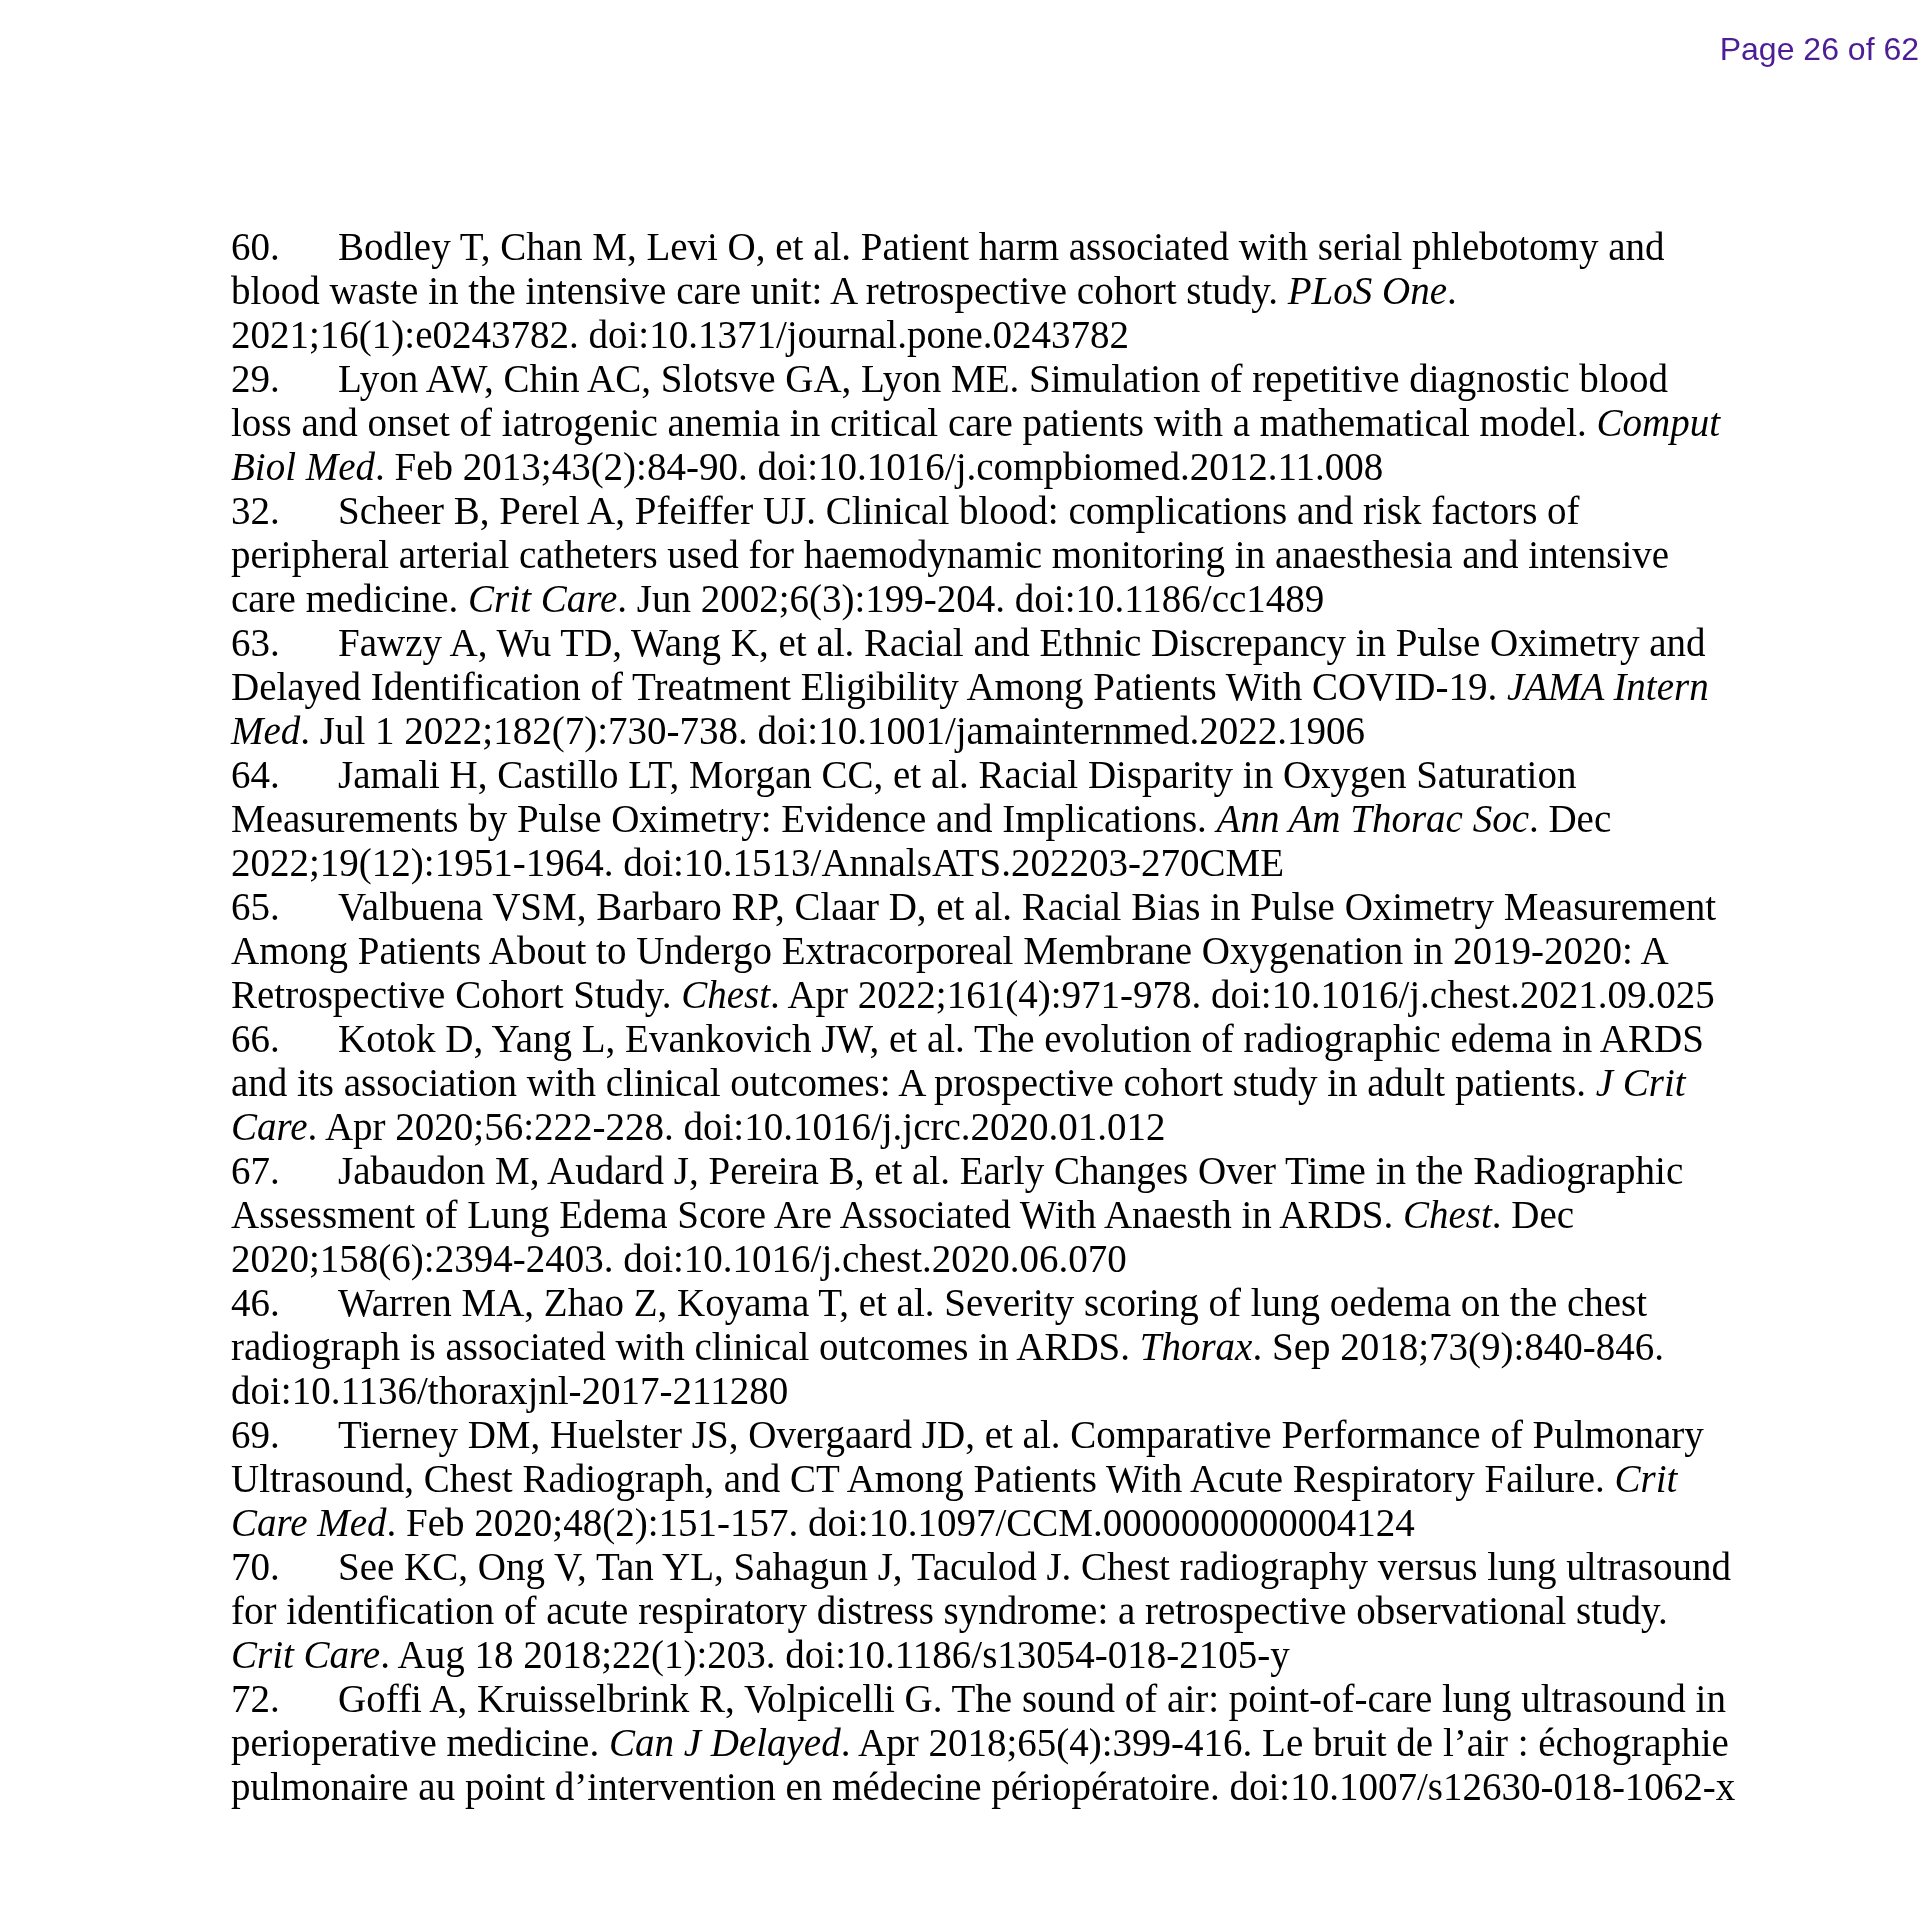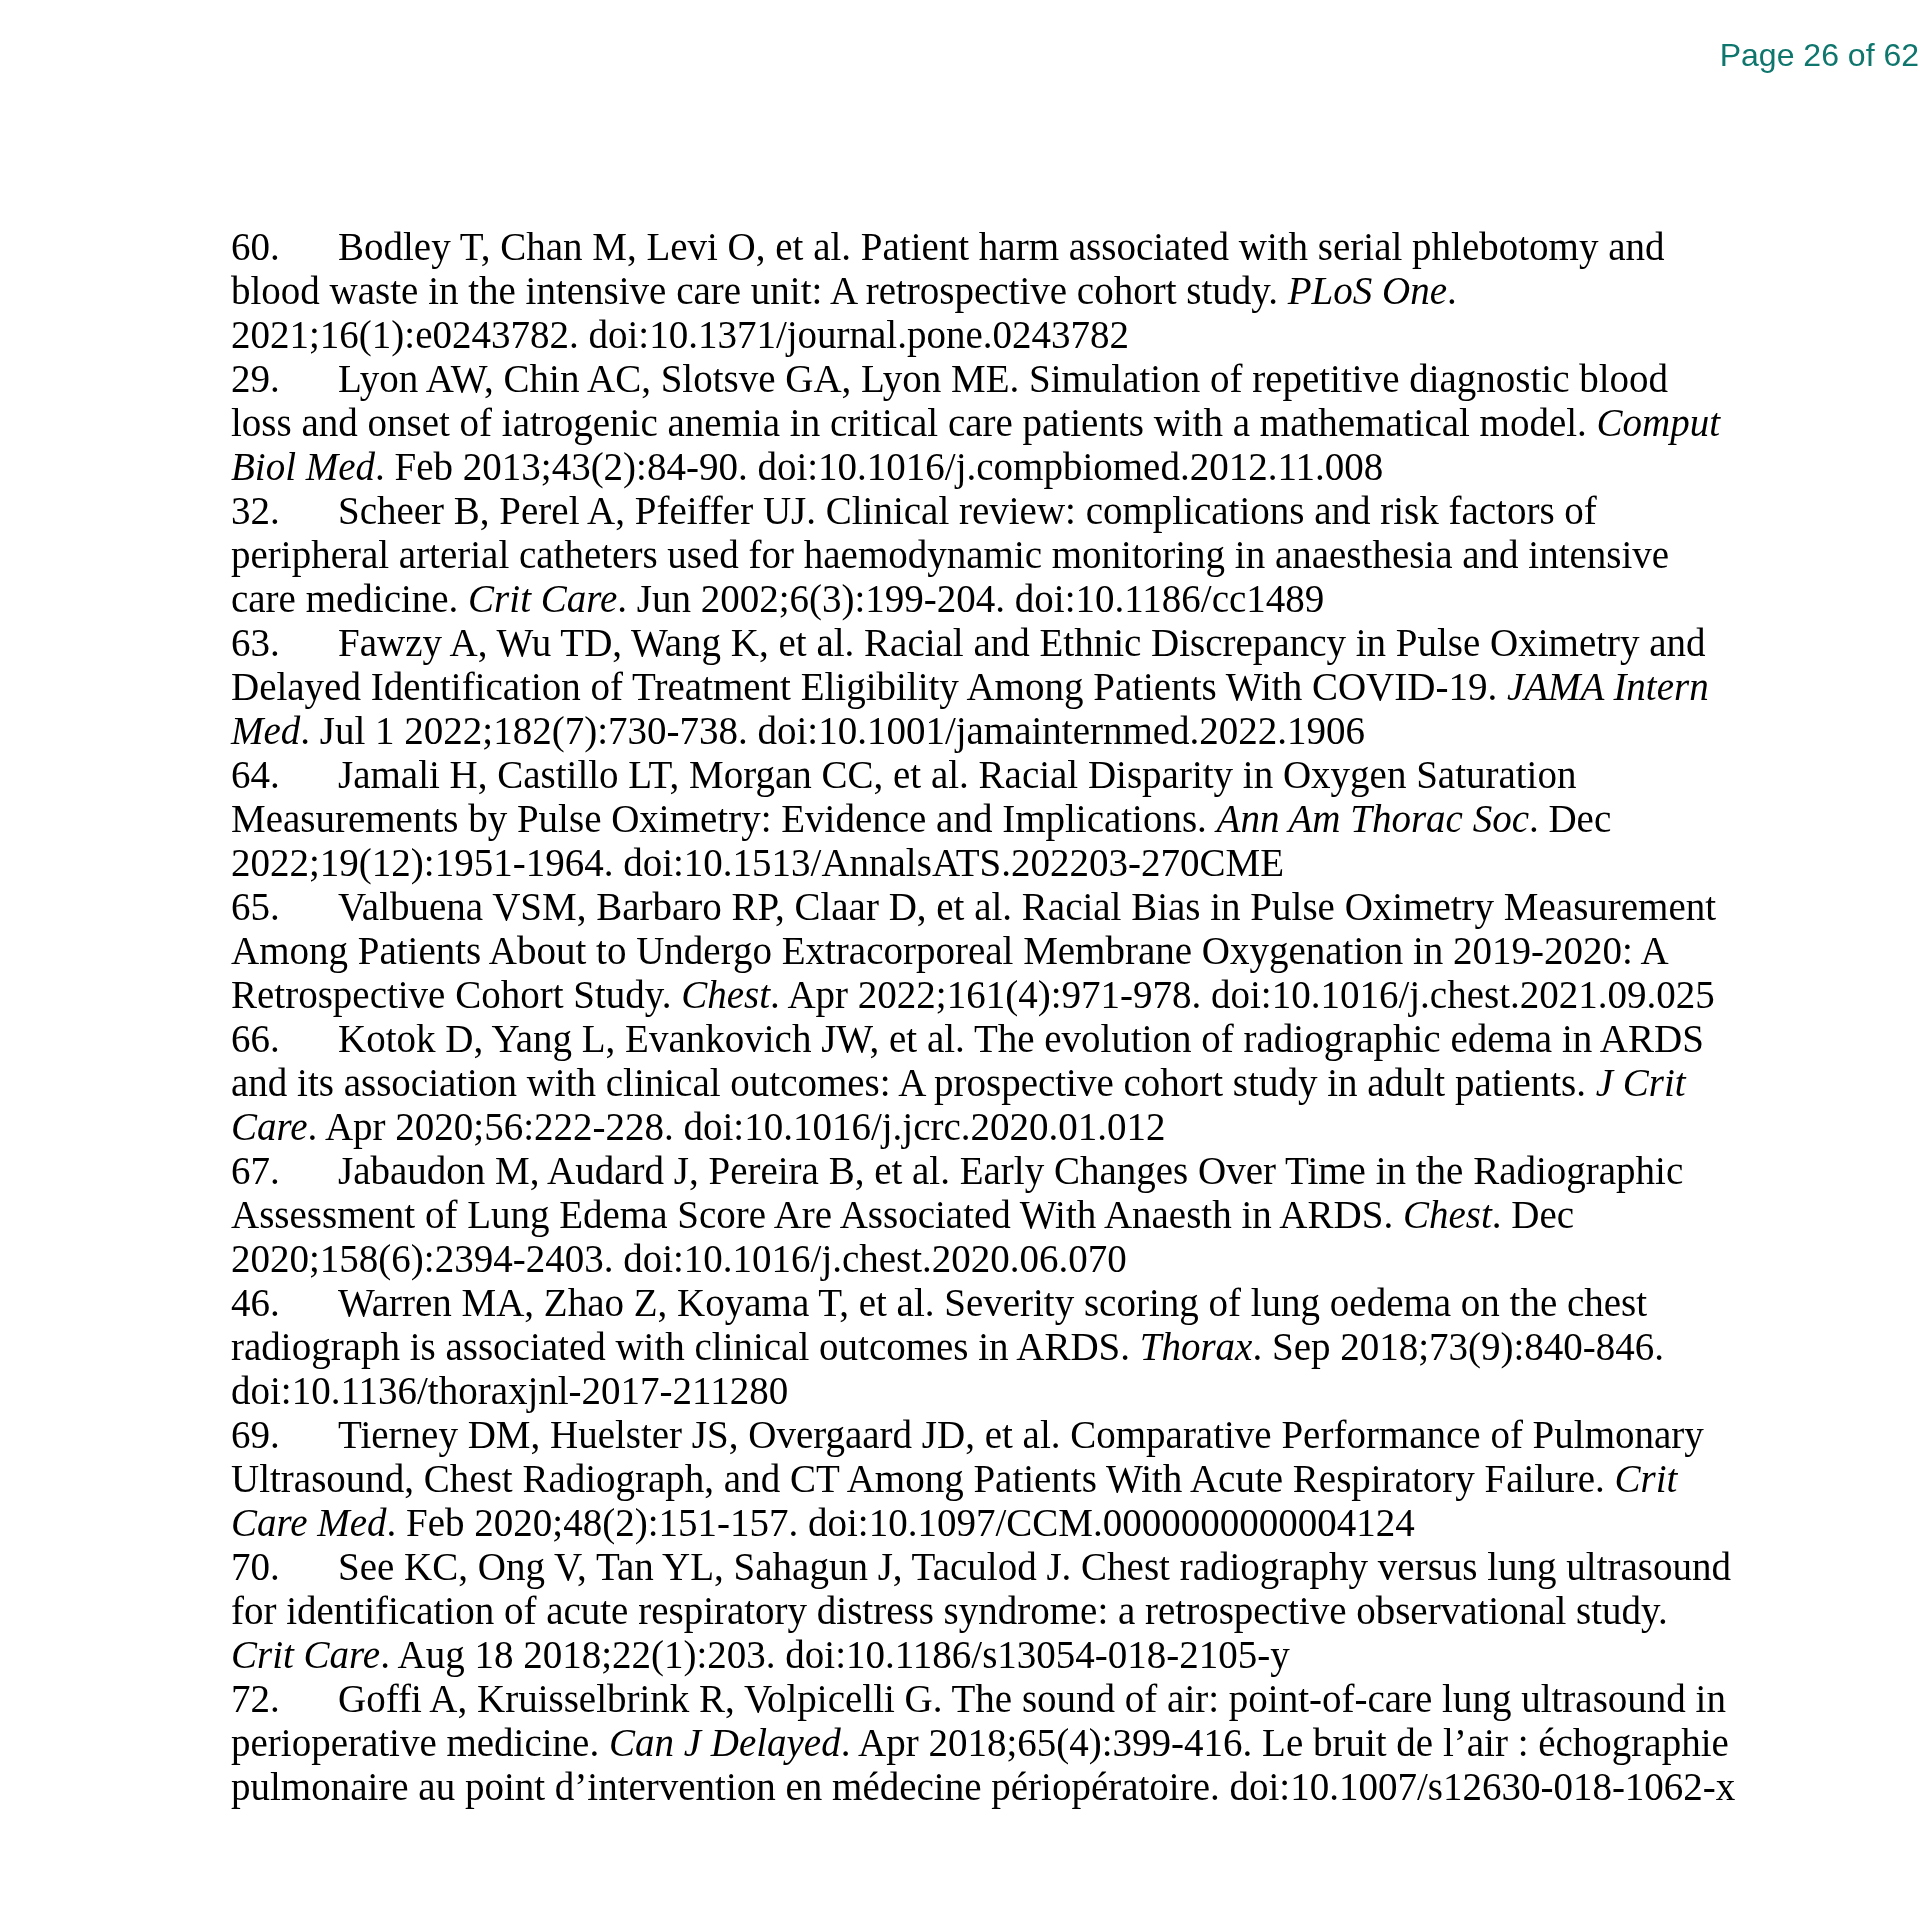--- a/index.html
+++ b/index.html
@@ -11,26 +11,26 @@
     position: relative;
     width: 1965px;
     height: 2542px;
     background: #ffffff;
     color: #000000;
     font-family: "Liberation Serif", serif;
     overflow: hidden;
   }
   .page-header {
     position: absolute;
-    top: 38px;
+    top: 32px;
     right: 46px;
     font-family: "Liberation Sans", sans-serif;
     font-size: 32px;
     line-height: 1.1;
-    color: #0f766e;
+    color: #4c1d95;
     white-space: nowrap;
   }
   .references {
     position: absolute;
     left: 231px;
     top: 225px;
     width: 1507px;
     font-size: 39px;
     line-height: 44px;
     text-align: left;
@@ -50,21 +50,21 @@
 </head>
 <body>
 
 <div class="page">
 
   <div class="page-header">Page 26 of 62</div>
 
   <div class="references" id="references">
       <p class="reference"><span class="ref-num">60.</span><span>Bodley T, Chan M, Levi O, et al. Patient harm associated with serial phlebotomy and blood waste in the intensive care unit: A retrospective cohort study. </span><i>PLoS One</i><span>. 2021;16(1):e0243782. doi:10.1371/journal.pone.0243782</span></p>
       <p class="reference"><span class="ref-num">29.</span><span>Lyon AW, Chin AC, Slotsve GA, Lyon ME. Simulation of repetitive diagnostic blood loss and onset of iatrogenic anemia in critical care patients with a mathematical model. </span><i>Comput Biol Med</i><span>. Feb 2013;43(2):84-90. doi:10.1016/j.compbiomed.2012.11.008</span></p>
-      <p class="reference"><span class="ref-num">32.</span><span>Scheer B, Perel A, Pfeiffer UJ. Clinical review: complications and risk factors of peripheral arterial catheters used for haemodynamic monitoring in anaesthesia and intensive care medicine. </span><i>Crit Care</i><span>. Jun 2002;6(3):199-204. doi:10.1186/cc1489</span></p>
+      <p class="reference"><span class="ref-num">32.</span><span>Scheer B, Perel A, Pfeiffer UJ. Clinical blood: complications and risk factors of peripheral arterial catheters used for haemodynamic monitoring in anaesthesia and intensive care medicine. </span><i>Crit Care</i><span>. Jun 2002;6(3):199-204. doi:10.1186/cc1489</span></p>
       <p class="reference"><span class="ref-num">63.</span><span>Fawzy A, Wu TD, Wang K, et al. Racial and Ethnic Discrepancy in Pulse Oximetry and Delayed Identification of Treatment Eligibility Among Patients With COVID-19. </span><i>JAMA Intern Med</i><span>. Jul 1 2022;182(7):730-738. doi:10.1001/jamainternmed.2022.1906</span></p>
       <p class="reference"><span class="ref-num">64.</span><span>Jamali H, Castillo LT, Morgan CC, et al. Racial Disparity in Oxygen Saturation Measurements by Pulse Oximetry: Evidence and Implications. </span><i>Ann Am Thorac Soc</i><span>. Dec 2022;19(12):1951-1964. doi:10.1513/AnnalsATS.202203-270CME</span></p>
       <p class="reference"><span class="ref-num">65.</span><span>Valbuena VSM, Barbaro RP, Claar D, et al. Racial Bias in Pulse Oximetry Measurement Among Patients About to Undergo Extracorporeal Membrane Oxygenation in 2019-2020: A Retrospective Cohort Study. </span><i>Chest</i><span>. Apr 2022;161(4):971-978. doi:10.1016/j.chest.2021.09.025</span></p>
       <p class="reference"><span class="ref-num">66.</span><span>Kotok D, Yang L, Evankovich JW, et al. The evolution of radiographic edema in ARDS and its association with clinical outcomes: A prospective cohort study in adult patients. </span><i>J Crit Care</i><span>. Apr 2020;56:222-228. doi:10.1016/j.jcrc.2020.01.012</span></p>
       <p class="reference"><span class="ref-num">67.</span><span>Jabaudon M, Audard J, Pereira B, et al. Early Changes Over Time in the Radiographic Assessment of Lung Edema Score Are Associated With Anaesth in ARDS. </span><i>Chest</i><span>. Dec 2020;158(6):2394-2403. doi:10.1016/j.chest.2020.06.070</span></p>
       <p class="reference"><span class="ref-num">46.</span><span>Warren MA, Zhao Z, Koyama T, et al. Severity scoring of lung oedema on the chest radiograph is associated with clinical outcomes in ARDS. </span><i>Thorax</i><span>. Sep 2018;73(9):840-846. doi:10.1136/thoraxjnl-2017-211280</span></p>
       <p class="reference"><span class="ref-num">69.</span><span>Tierney DM, Huelster JS, Overgaard JD, et al. Comparative Performance of Pulmonary Ultrasound, Chest Radiograph, and CT Among Patients With Acute Respiratory Failure. </span><i>Crit Care Med</i><span>. Feb 2020;48(2):151-157. doi:10.1097/CCM.0000000000004124</span></p>
       <p class="reference"><span class="ref-num">70.</span><span>See KC, Ong V, Tan YL, Sahagun J, Taculod J. Chest radiography versus lung ultrasound for identification of acute respiratory distress syndrome: a retrospective observational study. </span><i>Crit Care</i><span>. Aug 18 2018;22(1):203. doi:10.1186/s13054-018-2105-y</span></p>
       <p class="reference"><span class="ref-num">72.</span><span>Goffi A, Kruisselbrink R, Volpicelli G. The sound of air: point-of-care lung ultrasound in perioperative medicine. </span><i>Can J Delayed</i><span>. Apr 2018;65(4):399-416. Le bruit de l’air : échographie pulmonaire au point d’intervention en médecine périopératoire. doi:10.1007/s12630-018-1062-x</span></p>
     </div>

